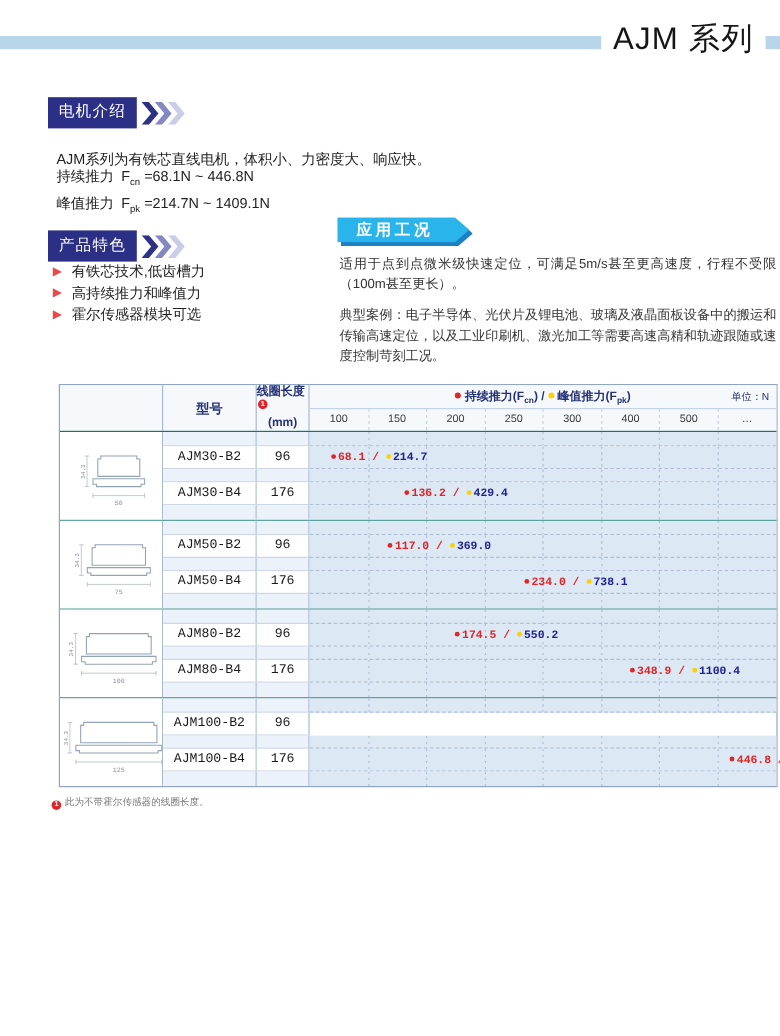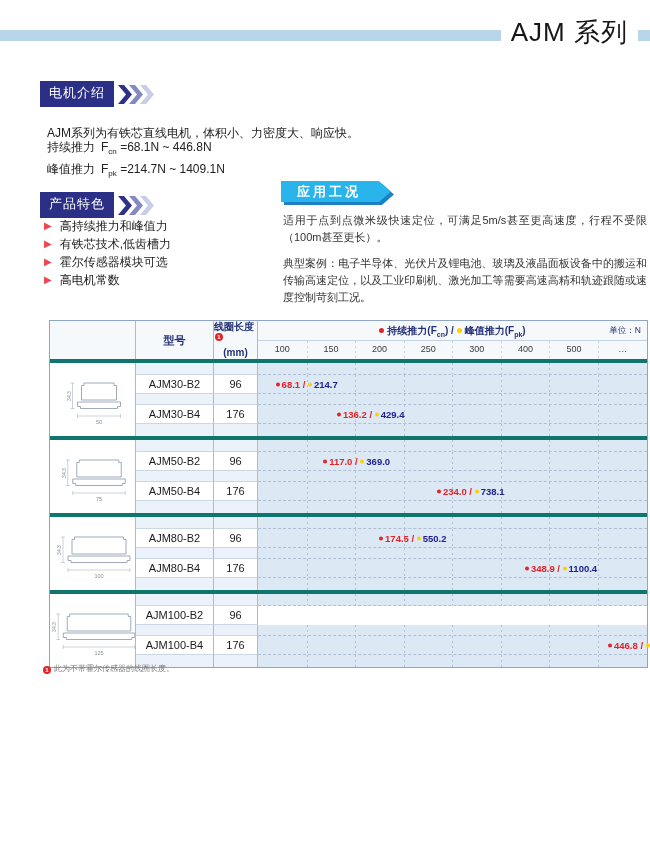--- a/index.html
+++ b/index.html
@@ -46,21 +46,21 @@
   .th-chart{flex:1;border-right:none;display:flex;flex-direction:column;}
   .force-title{height:20px;border-bottom:1px solid #c6d3e4;text-align:center;font-size:10px;font-weight:bold;
                color:#253176;line-height:19px;position:relative;white-space:nowrap;}
   .force-title sub{font-size:7px;}
   .unit{position:absolute;right:6px;top:0;font-size:8.5px;font-weight:normal;color:#253176;}
   .ticks{flex:1;display:flex;position:relative;
          background-image:var(--vl1),var(--vl1),var(--vl1),var(--vl1),var(--vl1),var(--vl1),var(--vl1);
          background-size:1px 100%;background-repeat:no-repeat;
          background-position:12.5% 0,25% 0,37.5% 0,50% 0,62.5% 0,75% 0,87.5% 0;}
   .tick{flex:1;text-align:center;font-size:9px;color:#3a3a3a;line-height:17px;}
-  .group{display:flex;border-top:4px solid #0f766e;}
+  .group{display:flex;border-top:1px solid #0f766e;font-family:Liberation Mono, monospace;}
   .cell-img{width:86px;border-right:1px solid #a9bad1;background:#fff;display:flex;align-items:center;justify-content:center;}
   .group-right{flex:1;display:flex;flex-direction:column;}
   .subrow{display:flex;}
   .c-model{width:78px;border-right:1px solid #a9bad1;background:#ebf2f9;display:flex;align-items:center;justify-content:center;
            font-size:11px;color:#1a1a1a;}
   .c-coil{width:44px;border-right:1px solid #a9bad1;background:#ebf2f9;display:flex;align-items:center;justify-content:center;
           font-size:11px;color:#1a1a1a;}
   .subrow.data .c-model,.subrow.data .c-coil{background:#fff;}
   .c-chart{flex:1;position:relative;background-color:var(--chartbg,#dce8f4);
            background-image:var(--vl2),var(--vl2),var(--vl2),var(--vl2),var(--vl2),var(--vl2),var(--vl2);
@@ -108,24 +108,23 @@
 
 <div class="badge" style="left:40px;top:192px;">
   <span class="bl">产品特色</span>
   <svg class="chevrons" width="38" height="19" viewBox="0 0 38 19">
     <polygon points="0,0 6,0 14,9.5 6,19 0,19 8,9.5" fill="#2e3287"></polygon>
     <polygon points="11,0 17,0 25,9.5 17,19 11,19 19,9.5" fill="#8489c2"></polygon>
     <polygon points="22,0 28,0 36,9.5 28,19 22,19 30,9.5" fill="#c9cde8"></polygon>
   </svg>
 </div>
 <ul class="features">
+  <li><span class="tri">▶</span><span>有铁芯技术,低齿槽力</span></li>
   <li><span class="tri">▶</span><span>高持续推力和峰值力</span></li>
-  <li><span class="tri">▶</span><span>有铁芯技术,低齿槽力</span></li>
   <li><span class="tri">▶</span><span>霍尔传感器模块可选</span></li>
-  <li><span class="tri">▶</span><span>高电机常数</span></li>
 </ul>
 
 <div class="badge-cyan">
   <span class="shadow"></span>
   <span class="shape"></span>
   <span class="label">应用工况</span>
 </div>
 <p class="app-p" style="top:212px;">适用于点到点微米级快速定位，可满足5m/s甚至更高速度，行程不受限（100m甚至更长）。</p>
 <p class="app-p" style="top:255px;">典型案例：电子半导体、光伏片及锂电池、玻璃及液晶面板设备中的搬运和传输高速定位，以及工业印刷机、激光加工等需要高速高精和轨迹跟随或速度控制苛刻工况。</p>
 

